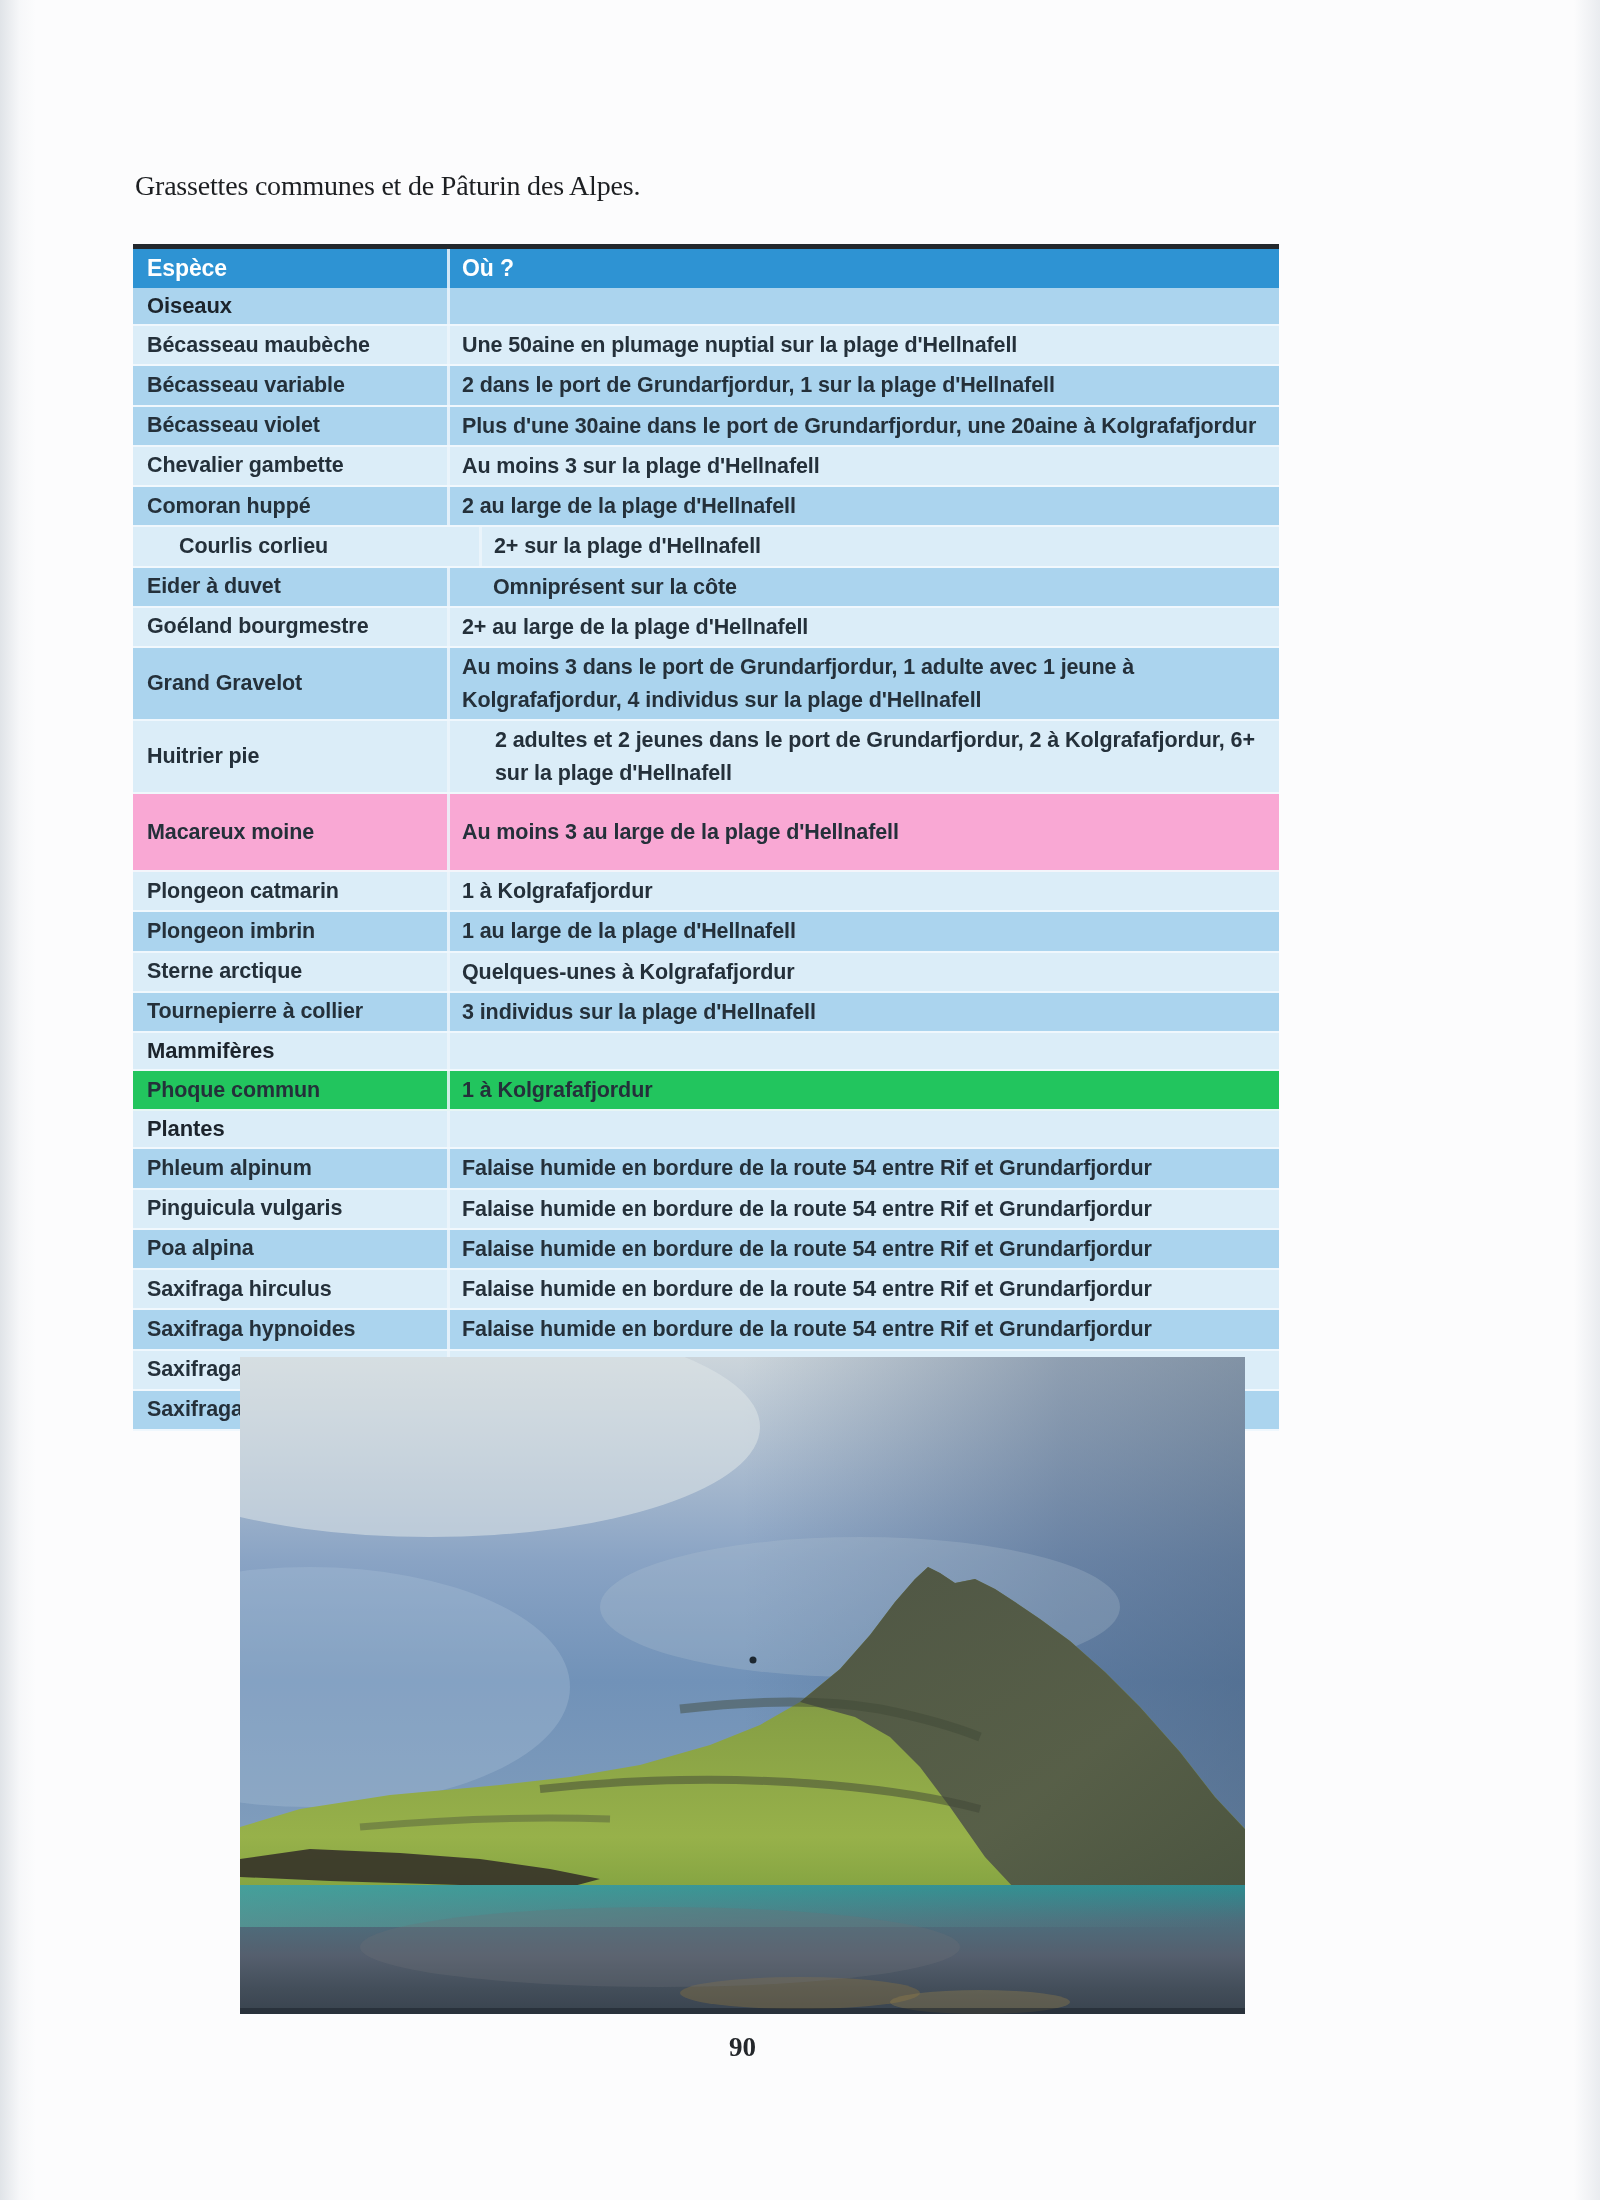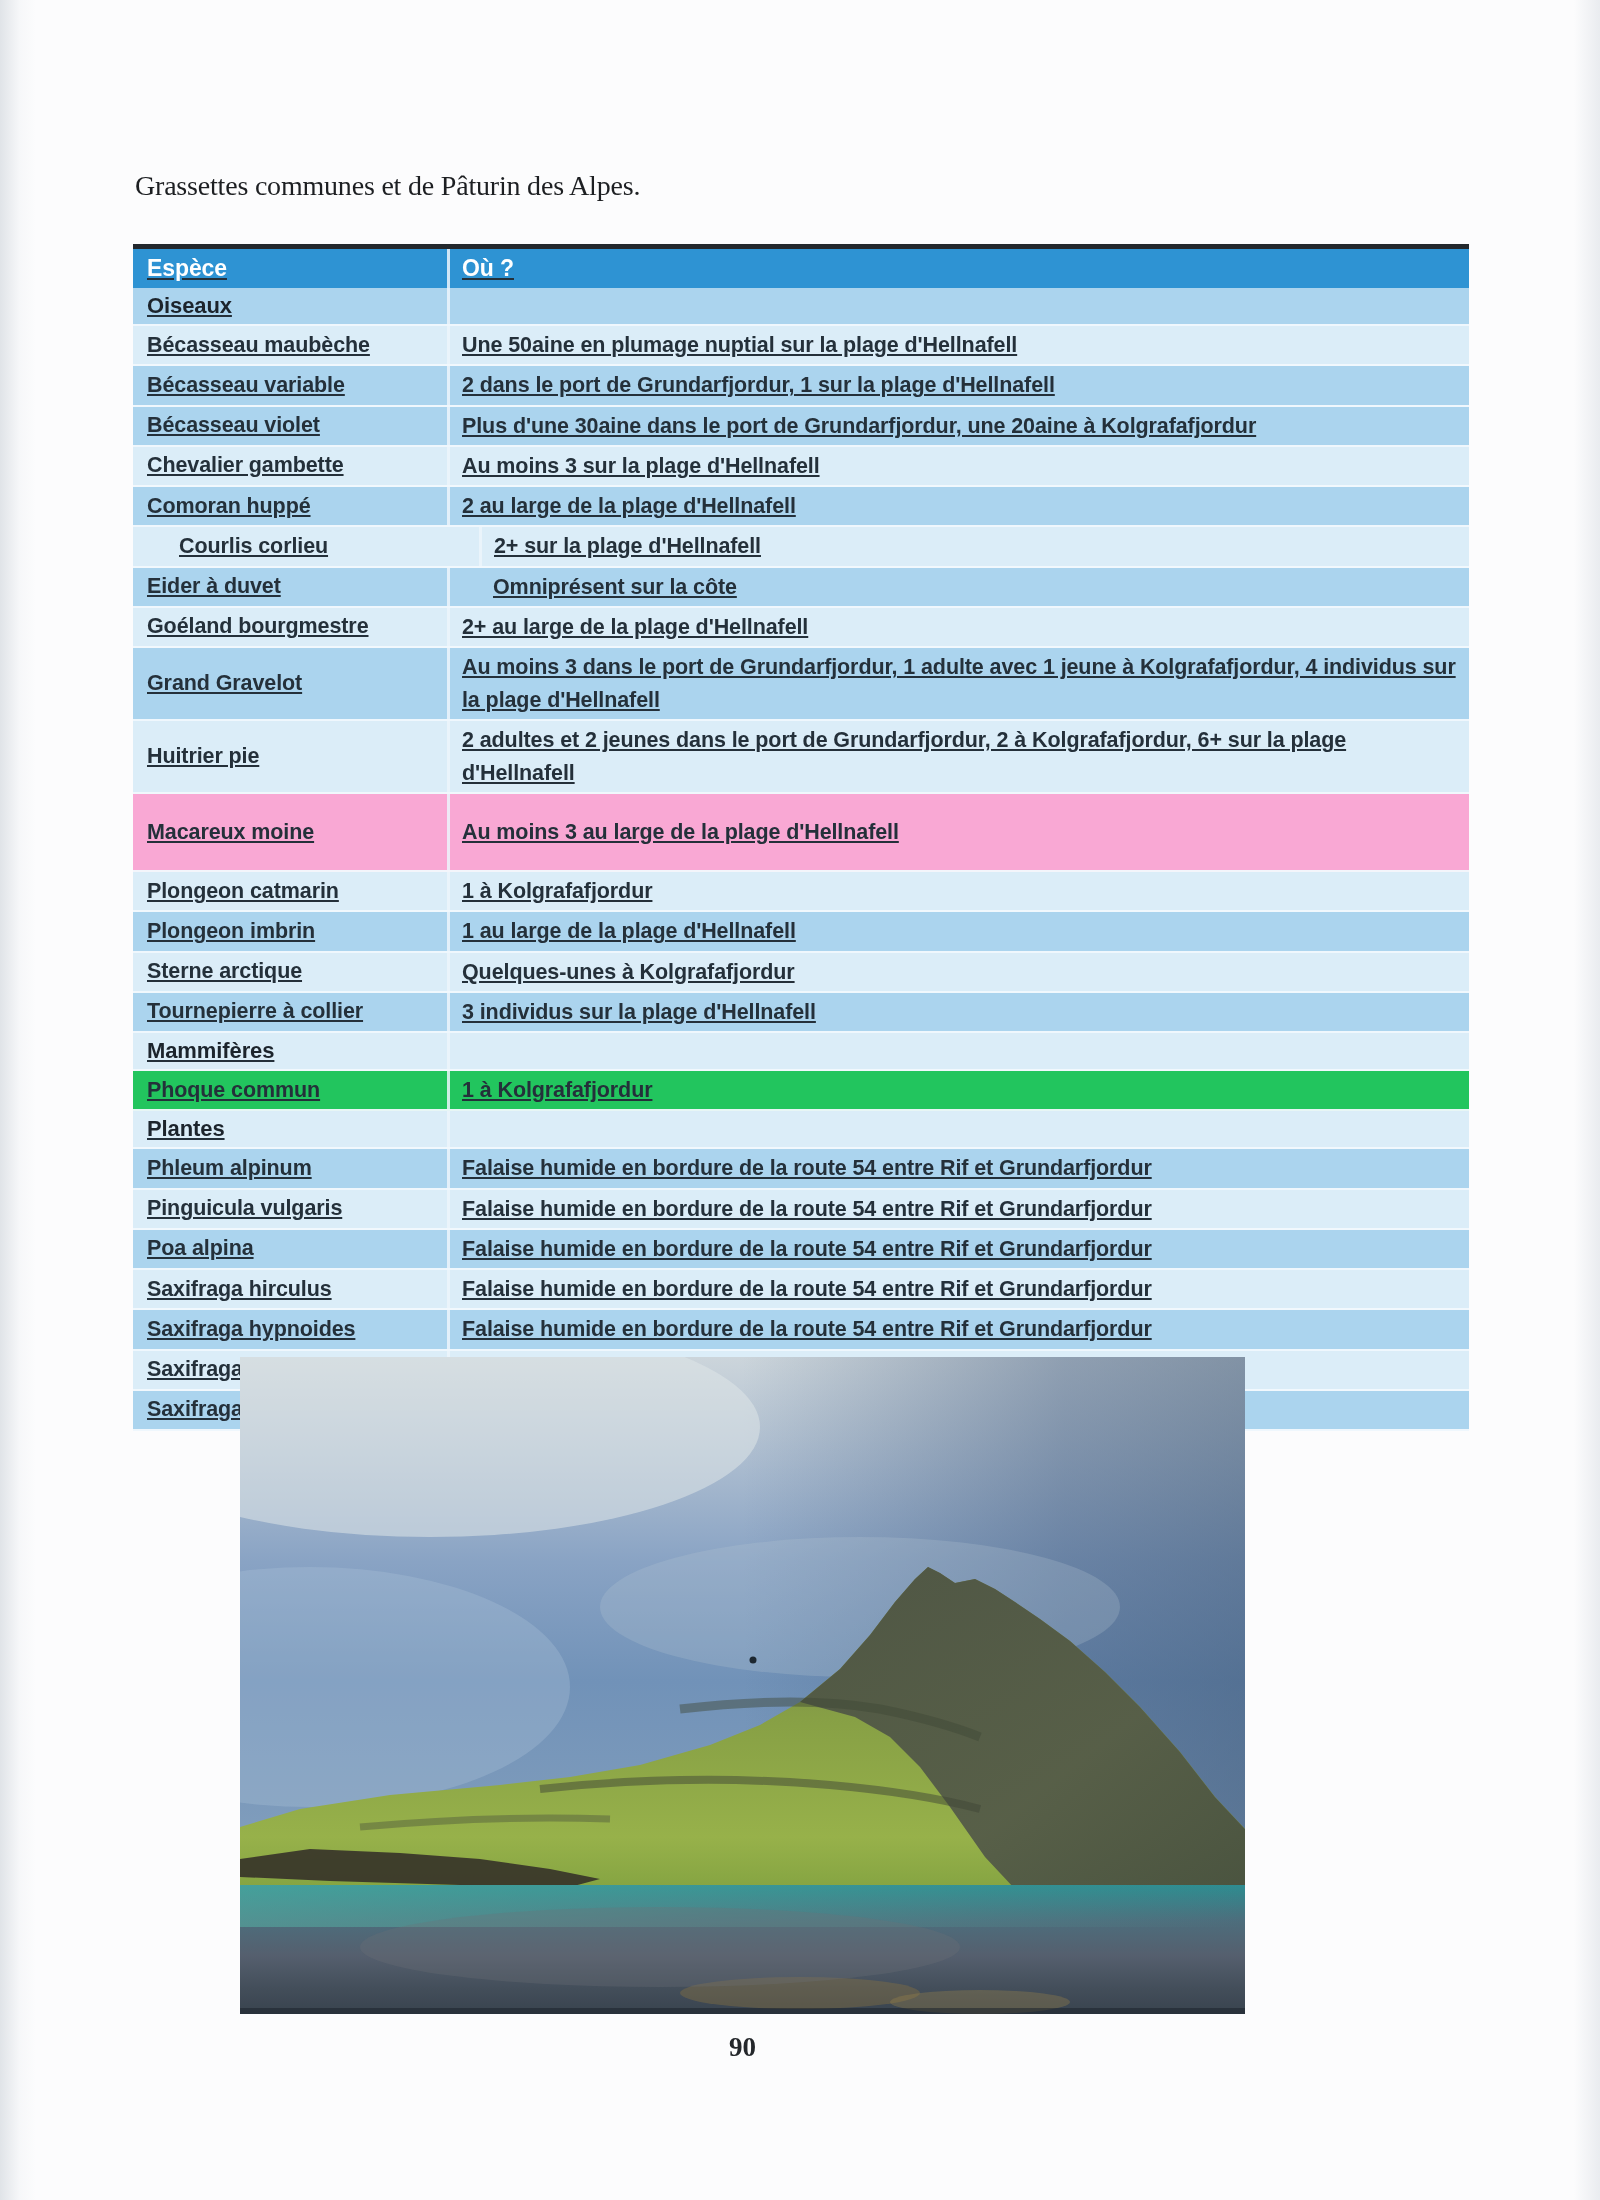--- a/index.html
+++ b/index.html
@@ -21,26 +21,25 @@
   }
 
   .doc-title{
     position:absolute;left:135px;top:170px;width:900px;
     font-family:"Liberation Serif",serif;
     font-size:28px;font-weight:500;color:#1d1f22;letter-spacing:-0.2px;
   }
 
   
   .species-table{
-    position:absolute;left:133px;top:244px;width:1336px;
+    position:absolute;left:133px;top:244px;width:1146px;
     border-top:5px solid #23282d;
     box-sizing:border-box;
     font-size:21.5px;font-weight:700;color:#24303a;
     letter-spacing:-0.1px;
-    text-decoration:underline;
   }
   .t-head{
     display:flex;align-items:center;height:39px;
     color:#ffffff;font-size:23px;font-weight:700;
   }
   .cell-species{
     width:317px;flex:none;box-sizing:border-box;
     padding:3px 8px 3px 14px;
     border-right:3px solid rgba(236,245,252,.85);
     align-self:stretch;display:flex;align-items:center;
@@ -129,21 +128,21 @@
   <div class="t-row regular" style="background: rgb(219, 237, 248);">
     <div class="cell-species">Goéland bourgmestre</div>
     <div class="cell-where">2+ au large de la plage d'Hellnafell</div>
   </div>
 
   <div class="t-row tall" style="background: rgb(171, 212, 238);">
     <div class="cell-species">Grand Gravelot</div>
     <div class="cell-where">Au moins 3 dans le port de Grundarfjordur, 1 adulte avec 1 jeune à Kolgrafafjordur, 4 individus sur la plage d'Hellnafell</div>
   </div>
 
-  <div class="t-row tall" style="background: rgb(219, 237, 248);">
+  <div class="t-row tall" style="background: rgb(219, 237, 248); gap: 33px;">
     <div class="cell-species">Huitrier pie</div>
     <div class="cell-where">2 adultes et 2 jeunes dans le port de Grundarfjordur, 2 à Kolgrafafjordur, 6+ sur la plage d'Hellnafell</div>
   </div>
 
   <div class="t-row xtall" style="background: #f9a8d4;">
     <div class="cell-species">Macareux moine</div>
     <div class="cell-where">Au moins 3 au large de la plage d'Hellnafell</div>
   </div>
 
   <div class="t-row regular" style="background: rgb(219, 237, 248);">

